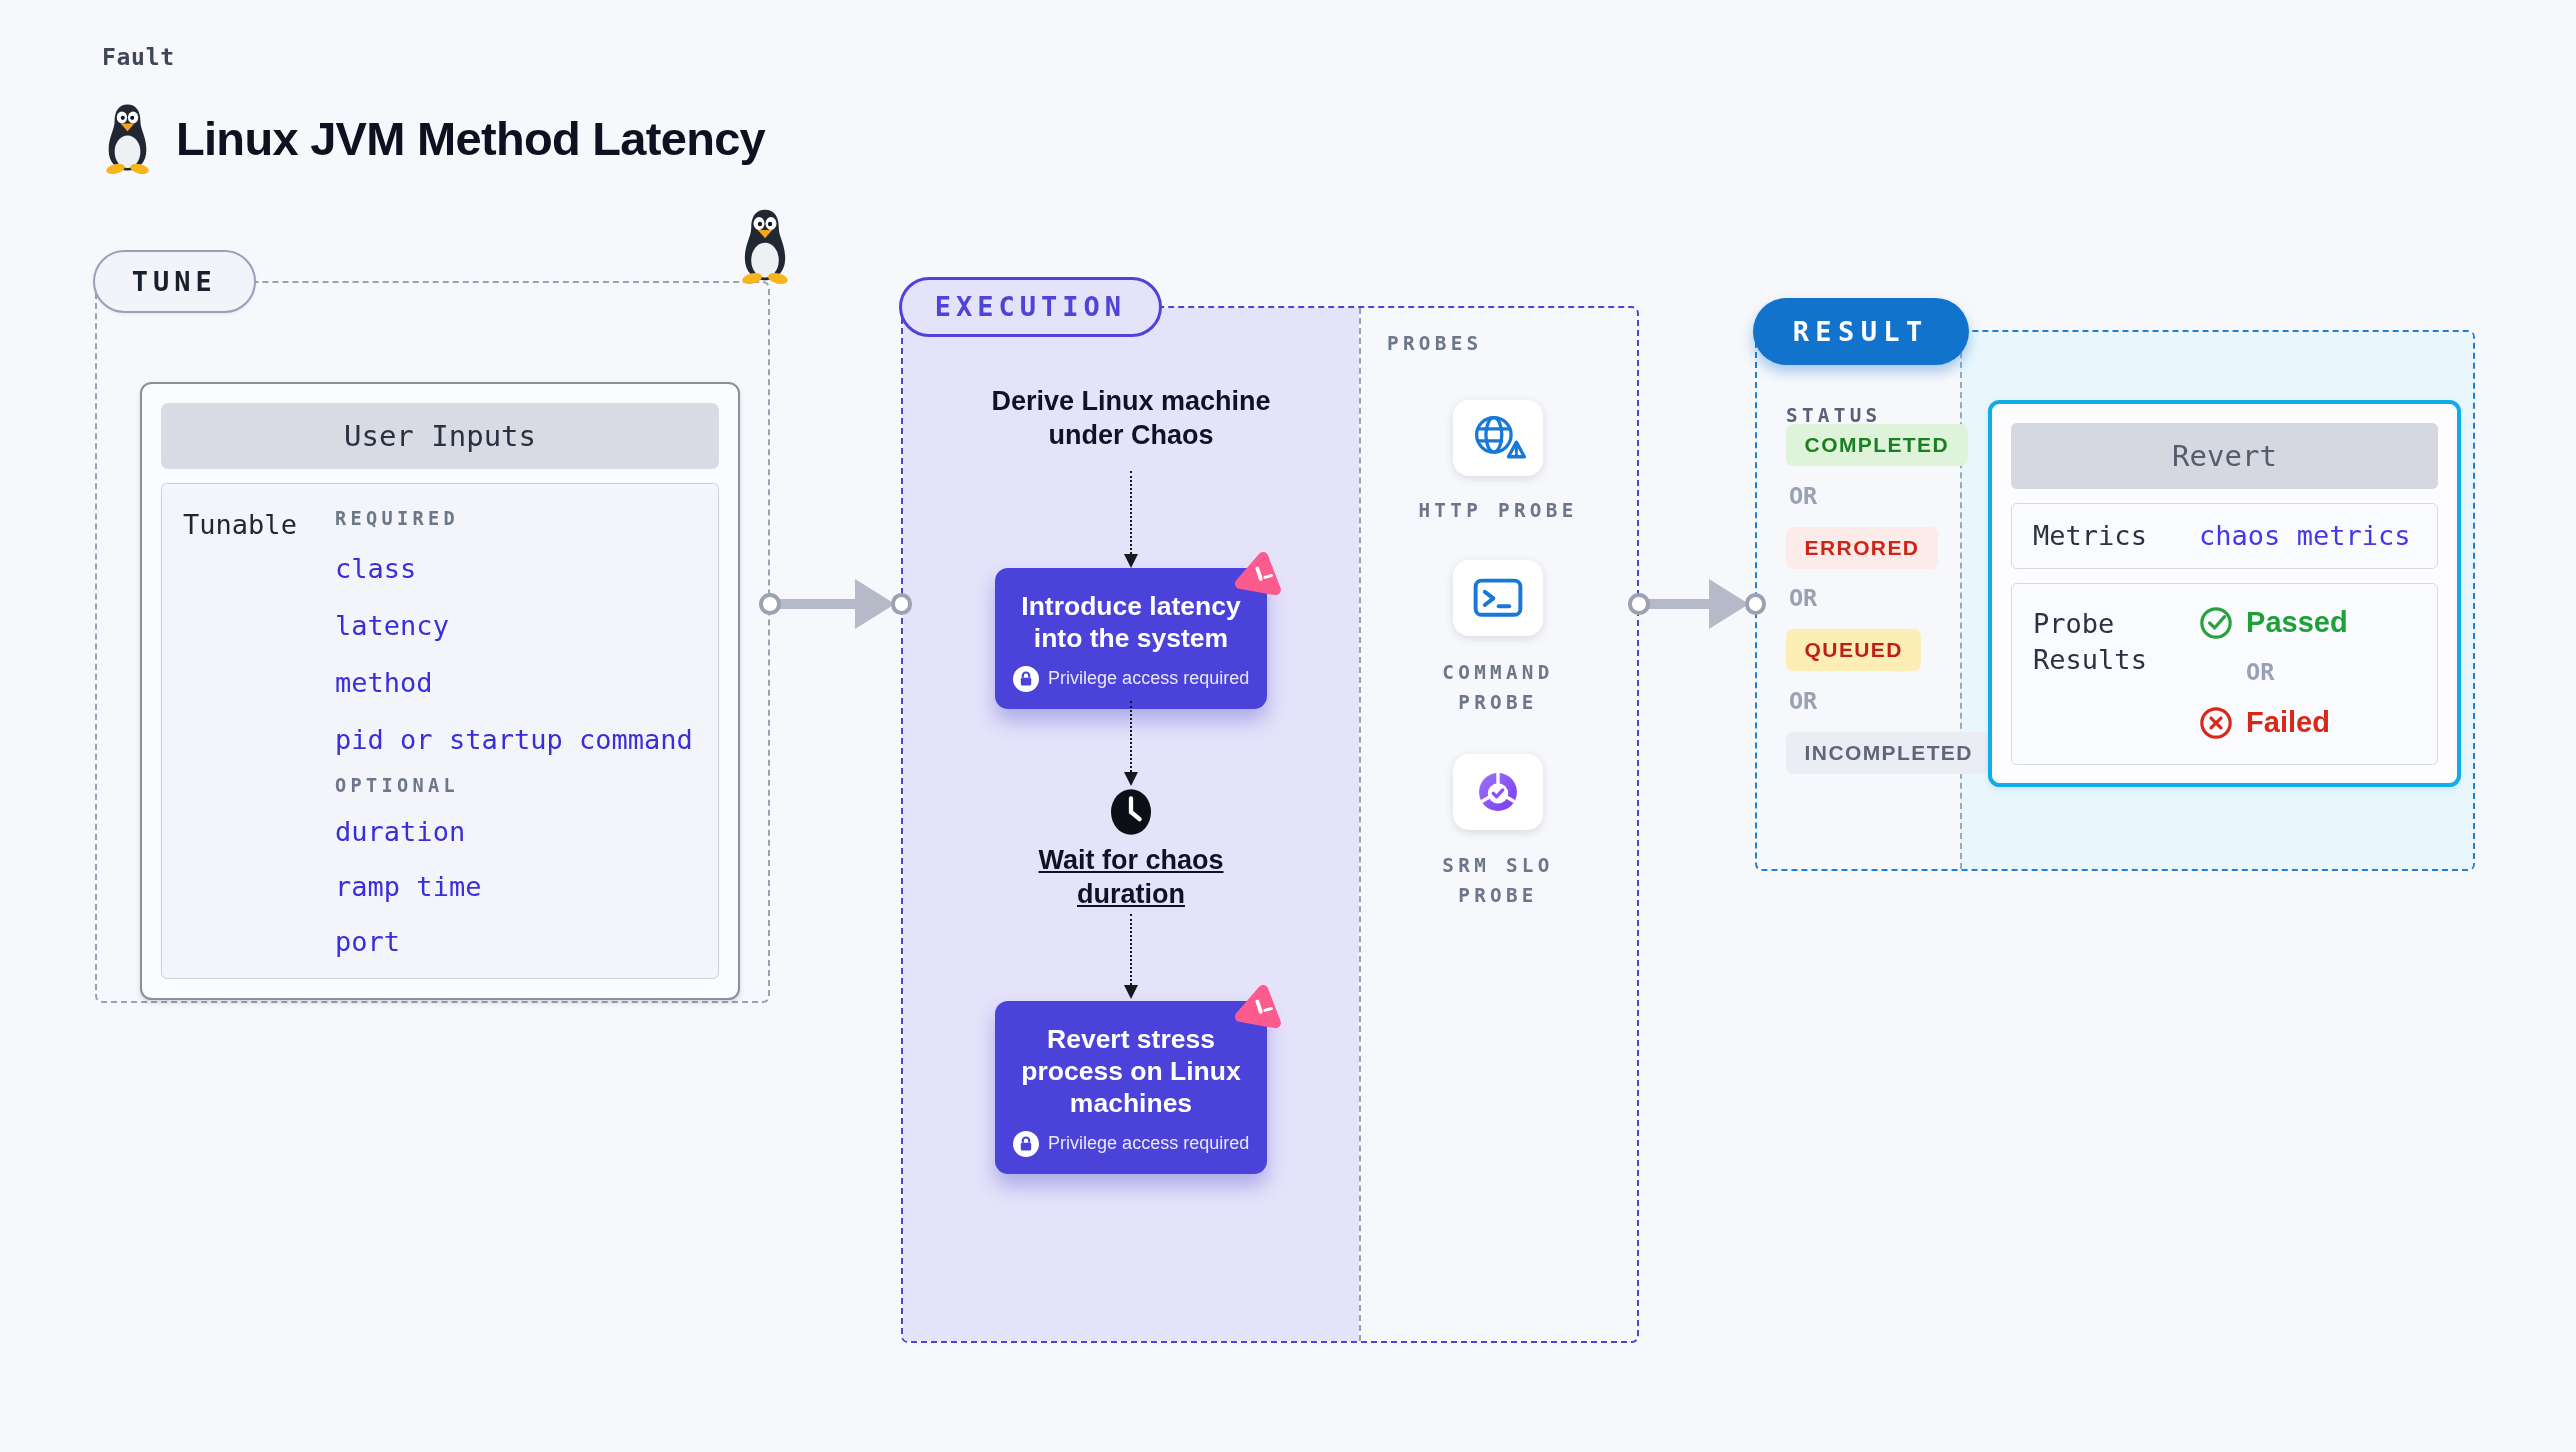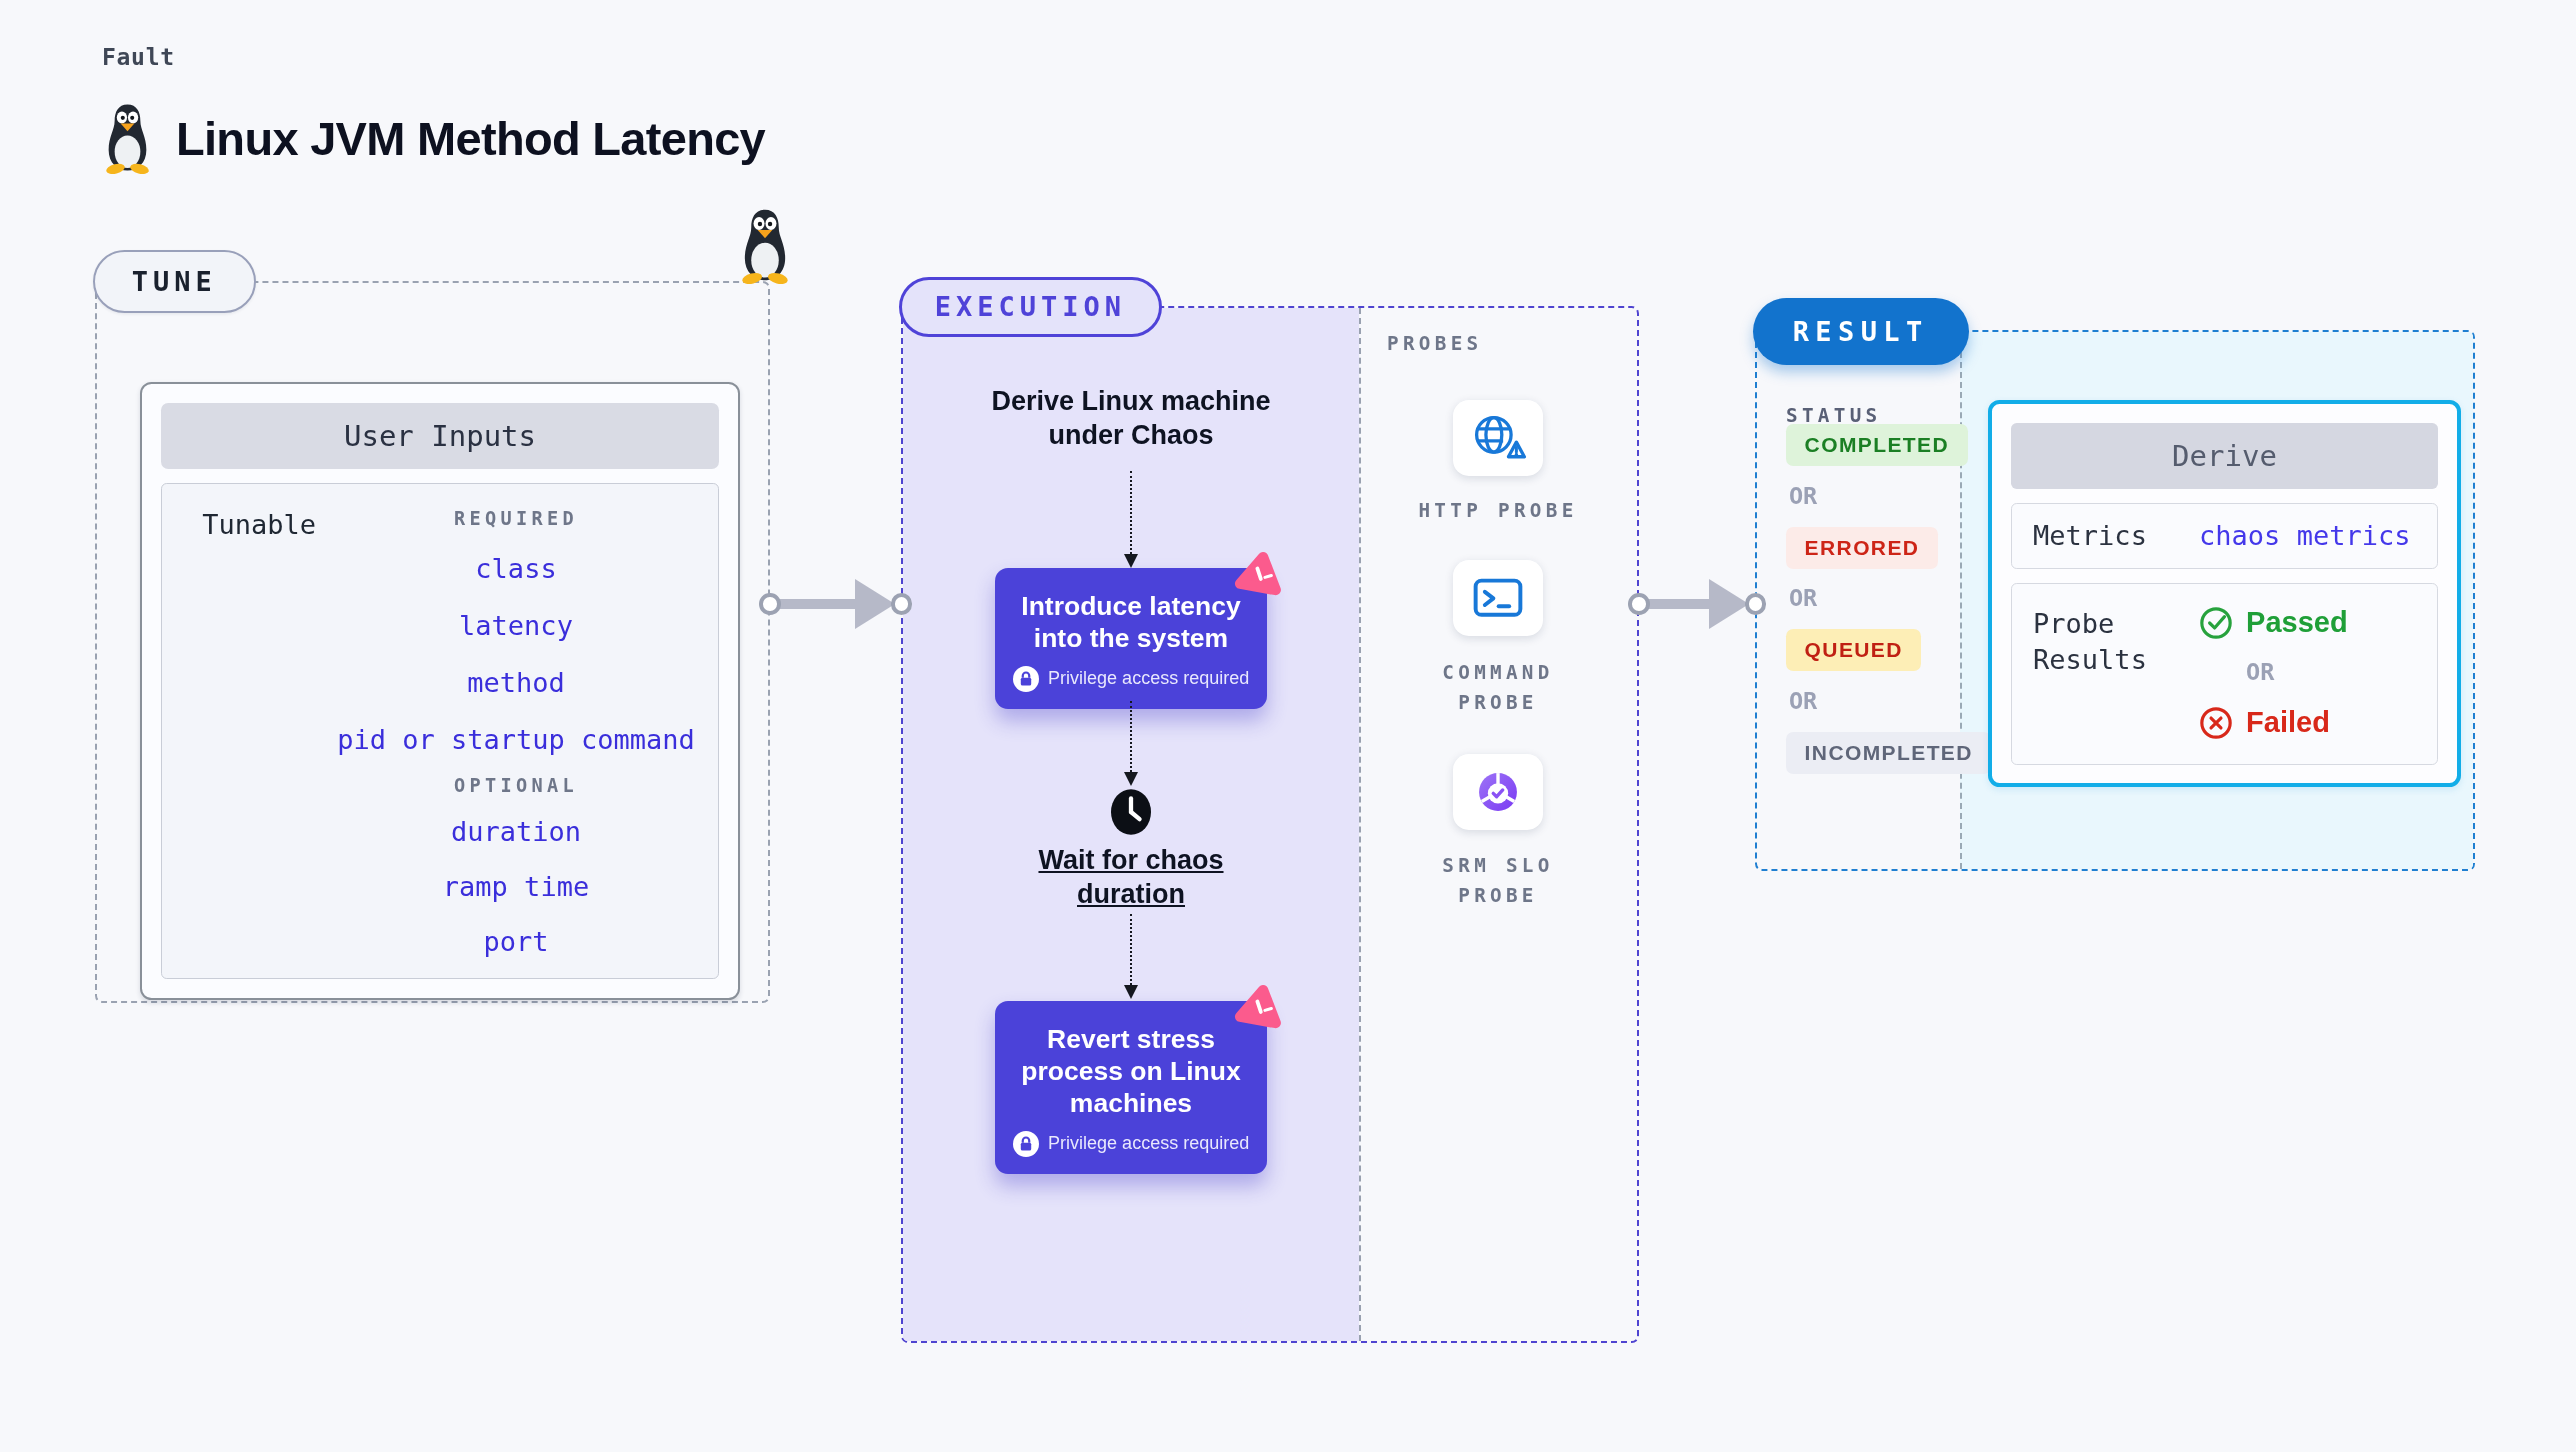--- a/index.html
+++ b/index.html
@@ -29,21 +29,21 @@
   .tune-penguin { position:absolute; right:-27px; top:-76px; }
   .tune-penguin svg { width:60px; height:77px; }
 
   .ui-card { position:absolute; left:43px; top:99px; width:600px; background:#fbfcff;
              border:2.9px solid #899099; border-radius:11.5px; padding:18.6px;
              box-shadow:0 2.1px 5.7px rgba(30,40,70,.14); }
   .ui-header { height:66px; background:#d9dbe4; border-radius:7.2px; display:flex; align-items:center;
                justify-content:center; font-family:"DejaVu Sans Mono",monospace; font-size:29px;
                font-weight:500; color:#2a3142; }
   .ui-body { margin-top:14.3px; border:1.4px solid #c9cdd7; border-radius:5.7px; background:#f3f5fa;
-             display:flex; padding:24px 21.5px 21.5px 21.5px;text-align:center; }
+             display:flex; padding:24px 21.5px 21.5px 21.5px; }
   .ui-rowlabel { width:152px; font-family:"DejaVu Sans Mono",monospace; font-size:27px;
                  color:#1f2733; padding-top:1.4px; }
   .ui-col { flex:1; }
   .ui-group-label { font-family:"DejaVu Sans Mono",monospace; font-size:18.6px; font-weight:600;
                     color:#6e7689; letter-spacing:4.3px; }
   .ui-item { font-family:"DejaVu Sans Mono",monospace; font-size:27px; color:#3a2edb; }
   .mb34{margin-bottom:24px;} .mb36{margin-bottom:26px;} .mb28{margin-bottom:20px;} .mt8{margin-top:5.7px;}
 
   
   .h-arrow { position:absolute; display:flex; align-items:center; height:52px; }
@@ -362,21 +362,21 @@
       <div class="status-pill st-completed">COMPLETED</div>
       <div class="or-label">OR</div>
       <div class="status-pill st-errored">ERRORED</div>
       <div class="or-label">OR</div>
       <div class="status-pill st-queued">QUEUED</div>
       <div class="or-label">OR</div>
       <div class="status-pill st-incompleted">INCOMPLETED</div>
     </div>
 
     <div class="output-panel">
-      <div class="output-header">Derive</div>
+      <div class="output-header">Revert</div>
 
       <div class="out-row row-metrics">
         <div class="out-label">Metrics</div>
         <div class="metrics-value">chaos metrics</div>
       </div>
 
       <div class="out-row row-probe">
         <div class="out-label">Probe Results</div>
         <div class="res-col">
           <div class="res-line">

